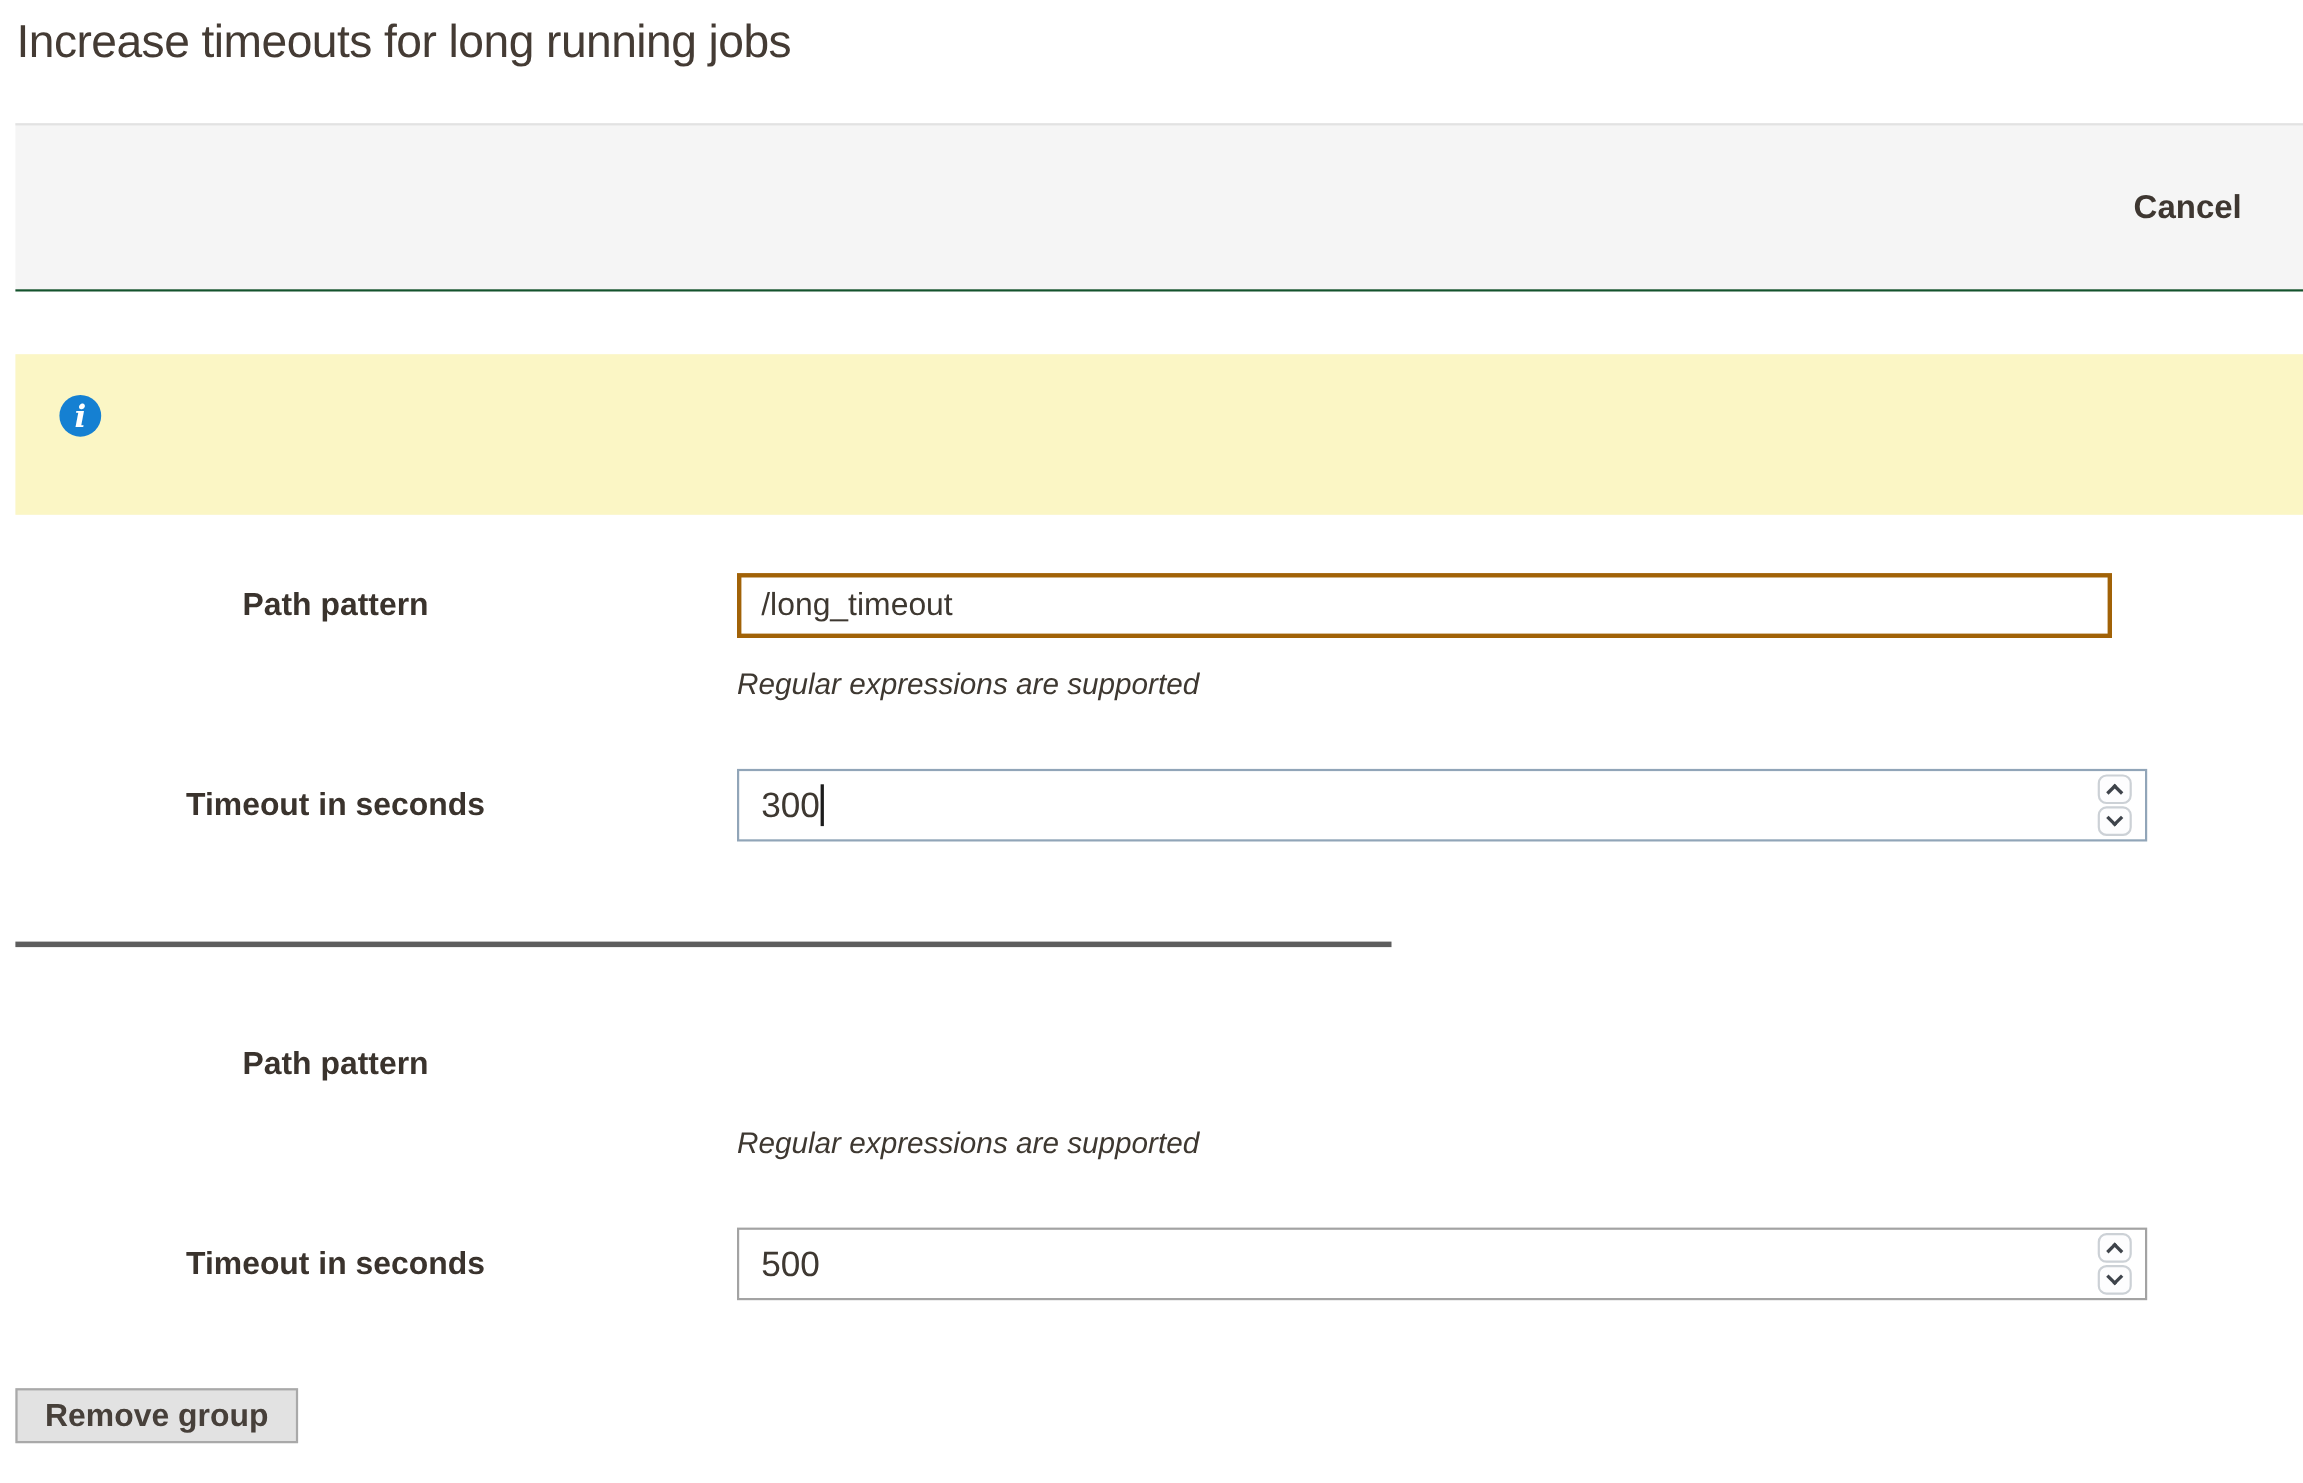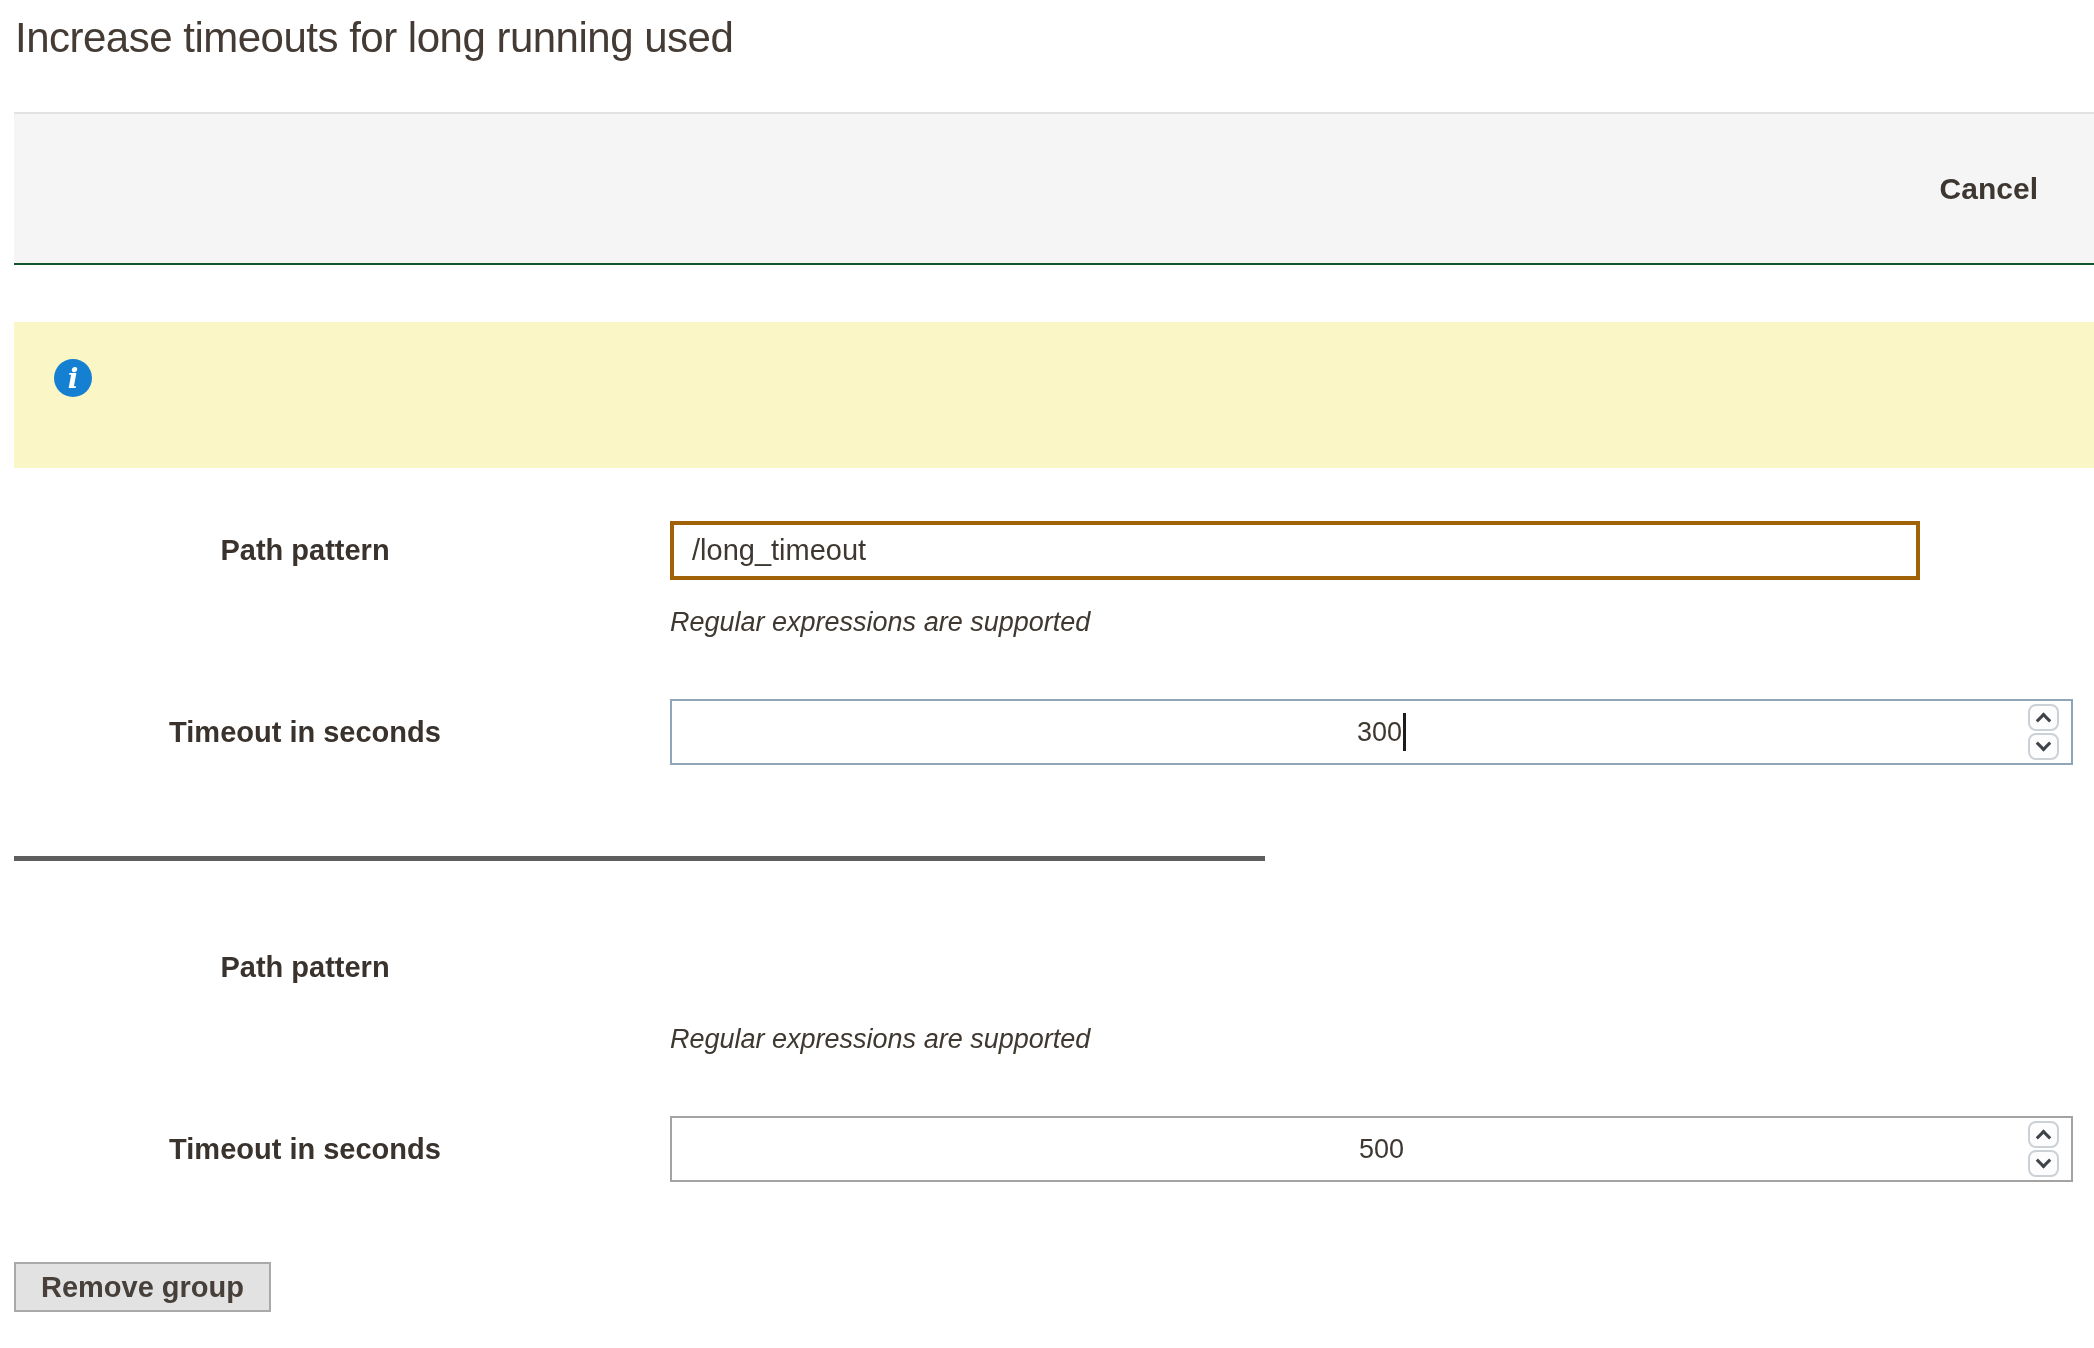--- a/index.html
+++ b/index.html
@@ -53,24 +53,24 @@
     position:absolute; left:670px; width:1250px;
     border:4px solid #a16207; background:#ffffff;
     font-family:inherit; font-size:29px; color:#3e3831;
     padding:0 18px; outline:none;
   }
   .help-text {
     position:absolute; left:670px;
     font-size:27px; line-height:40px; color:#3e3831;font-style:italic;
   }
   .numfield {
-    position:absolute; left:670px; width:1403px;
+    position:absolute; left:670px; width:1282px;
     background:#ffffff; border:2px solid #a3a3a3;
     display:flex; align-items:center; padding-left:20px;
-    font-size:27px; color:#3e3831; cursor:text;justify-content:center;
+    font-size:32px; color:#3e3831; cursor:text;
   }
   .numfield.focused { border-color:#91a5b8; }
   .text-caret {
     display:inline-block; width:3px; height:38px; background:#1c1c1c;
     margin-left:1px; vertical-align:middle;
   }
   .spinner {
     position:absolute; right:12px; top:50%; transform:translateY(-50%);
     display:flex; flex-direction:column; gap:2px;
   }
@@ -109,21 +109,21 @@
   .inp-path2    { top:938px;  height:59px; }
   .help-2       { top:1019px; }
   .lbl-time2    { top:1116px; line-height:66px; }
   .num-2        { top:1116px; height:66px; }
 </style>
 </head>
 <body>
 
 <div class="screen">
 
-  <h1 class="page-title">Increase timeouts for long running used</h1>
+  <h1 class="page-title">Increase timeouts for long running jobs</h1>
 
   <div class="toolbar">
     <button class="cancel-button">Cancel</button>
   </div>
 
   <div class="banner">
     <span class="banner-icon">i</span>
   </div>
 
   <label class="field-label lbl-path1">Path pattern</label>

